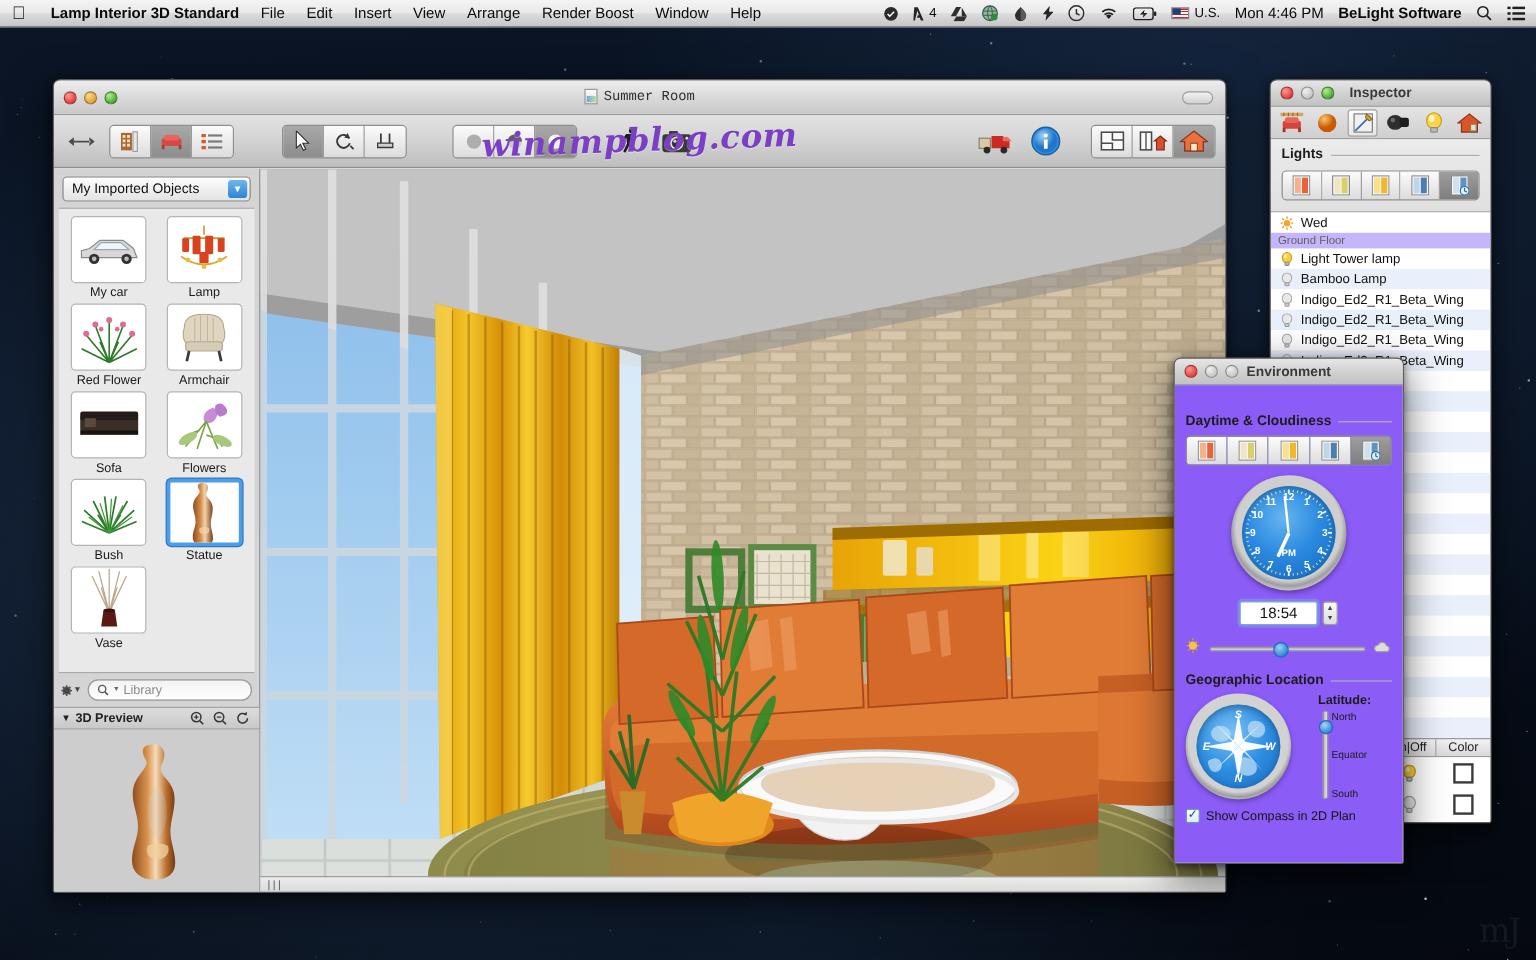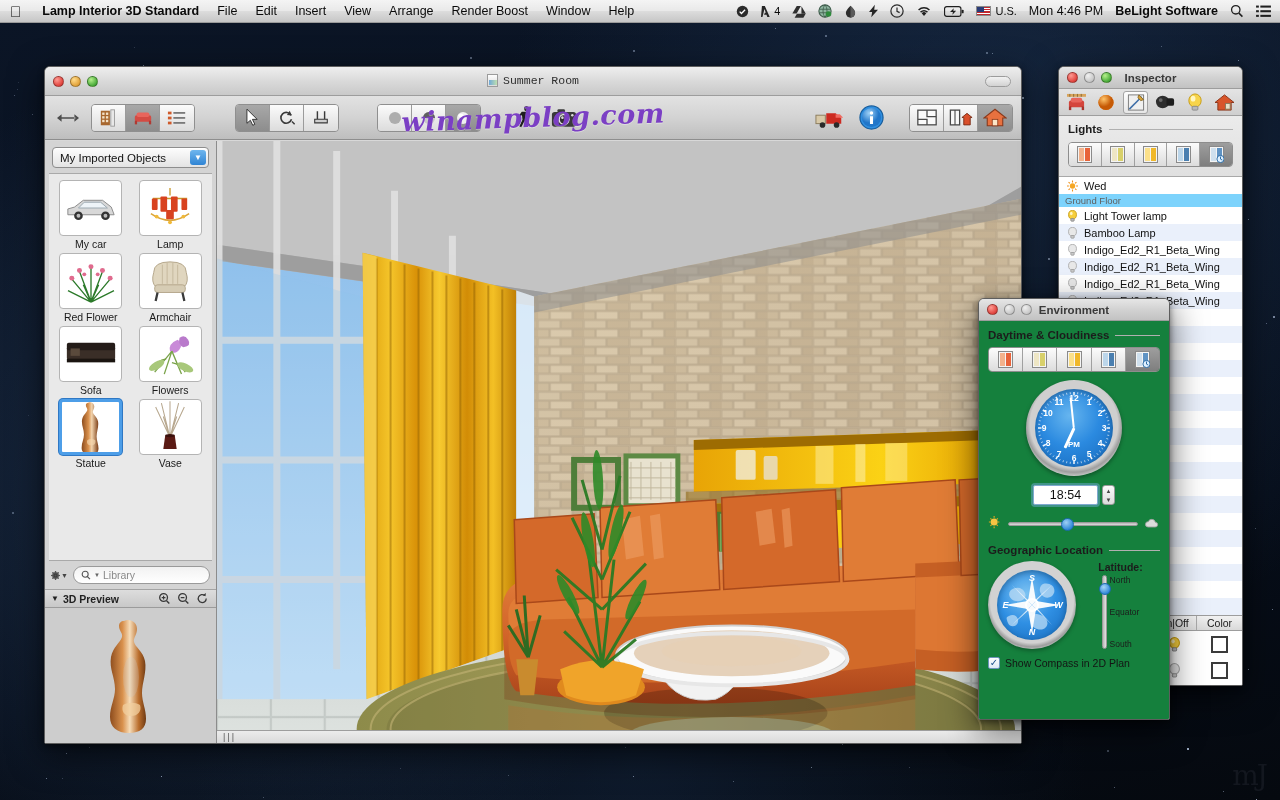--- a/index.html
+++ b/index.html
@@ -182,33 +182,33 @@
   .sect-title .rule { flex:1; height:1px; background:#b0b0b0; }
   .segctl { display:flex; height:25px; border:1px solid #8d8d8d; border-radius:4px; overflow:hidden; }
   .segctl > div { flex:1; display:flex; align-items:center; justify-content:center;
     background:linear-gradient(to bottom,#fcfcfc,#dcdcdc); border-right:1px solid #a0a0a0; }
   .segctl > div:last-child{border-right:none;}
   .segctl > div.on { background:linear-gradient(to bottom,#9e9e9e,#7e7e7e); }
 
   #lightlist { background:#fff; flex:1; overflow:hidden; font-size:11px; }
   .lrow { height:17px; display:flex; align-items:center; gap:6px; padding-left:8px; color:#111; }
   .lrow.alt { background:#eaf0fb; }
-  .lrow.grp { background:#7dd3fc; color:#5f5f5f; font-size:9.5px; height:13px; padding-left:6px; }
+  .lrow.grp { background:#c4b5fd; color:#5f5f5f; font-size:9.5px; height:13px; padding-left:6px; }
   .bulb { width:11px; height:12px; display:block; }
 
   #insp-table-head {
     display:flex; height:16px; background:linear-gradient(to bottom,#f2f2f2,#d9d9d9);
     border-top:1px solid #9d9d9d; border-bottom:1px solid #9d9d9d; font-size:10.5px; color:#1a1a1a;
   }
   #insp-table-head > div { display:flex; align-items:center; justify-content:center; border-right:1px solid #aaa; }
   .swatch { width:17px; height:17px; border:2px solid #3b3b3b; background:#fff; }
 
   
   #envwin { left:978px; top:298px; width:192px; height:422px; border-radius:6px 6px 2px 2px; }
-  #envbody { background:#15803d; height:calc(100% - 22px); padding:8px 9px; position:relative; }
+  #envbody { background:#8b5cf6; height:calc(100% - 22px); padding:24px 9px; position:relative; }
   .clockwrap { display:flex; justify-content:center; margin-top:8px; }
   .clock {
     width:96px; height:96px; border-radius:50%;
     background: radial-gradient(circle at 50% 46%, #cfcfcf 0 62%, #9e9e9e 68%, #e6e6e6 78%, #8c8c8c 92%, #6d6d6d 100%);
     display:flex; align-items:center; justify-content:center;
     box-shadow:0 2px 4px rgba(0,0,0,.35);
   }
   .face {
     width:78px; height:78px; border-radius:50%; position:relative;
     background: radial-gradient(circle at 44% 34%, #66b5ef 0%, #2b8ae0 45%, #1466b8 100%);
@@ -893,20 +893,33 @@
                   <g stroke="#7aa34a" stroke-width="1.4" fill="none">
                     <path d="M30 20 L12 42M30 20 L22 44M30 20 L40 44"></path>
                     <path d="M24 28q-10 2-14 10M30 32q10 2 14 10"></path>
                   </g>
                   <ellipse cx="14" cy="35" rx="9" ry="4" fill="#a8c87a" transform="rotate(-30 14 35)"></ellipse>
                   <ellipse cx="44" cy="37" rx="9" ry="4" fill="#a8c87a" transform="rotate(25 44 37)"></ellipse>
                 </svg>
               </div>
               <div class="cl">Flowers</div>
             </div>
+            <div class="cell">
+              <div class="thumb">
+                <svg width="54" height="38" viewBox="0 0 56 40">
+                  <g stroke="#2f7a2c" stroke-width="1.5" fill="none">
+                    <path d="M28 38 L6 18M28 38 L14 10M28 38 L24 6M28 38 L34 6M28 38 L44 10M28 38 L50 18M28 38 L18 22M28 38 L38 22M28 38 L4 28M28 38 L52 28"></path>
+                  </g>
+                  <g stroke="#3f9a38" stroke-width="1.1" fill="none">
+                    <path d="M28 38 L10 24M28 38 L20 12M28 38 L30 8M28 38 L40 14M28 38 L48 24"></path>
+                  </g>
+                </svg>
+              </div>
+              <div class="cl">Bush</div>
+            </div>
             <div class="cell sel">
               <div class="thumb">
                 <svg width="30" height="54" viewBox="0 0 32 56">
                   <defs>
                     <linearGradient id="sg2" x1="0" y1="0" x2="1" y2="0">
                       <stop offset="0" stop-color="#8a4a1c"></stop>
                       <stop offset=".4" stop-color="#d9904c"></stop>
                       <stop offset=".6" stop-color="#f2d4ae"></stop>
                       <stop offset="1" stop-color="#7a3c14"></stop>
                     </linearGradient>

